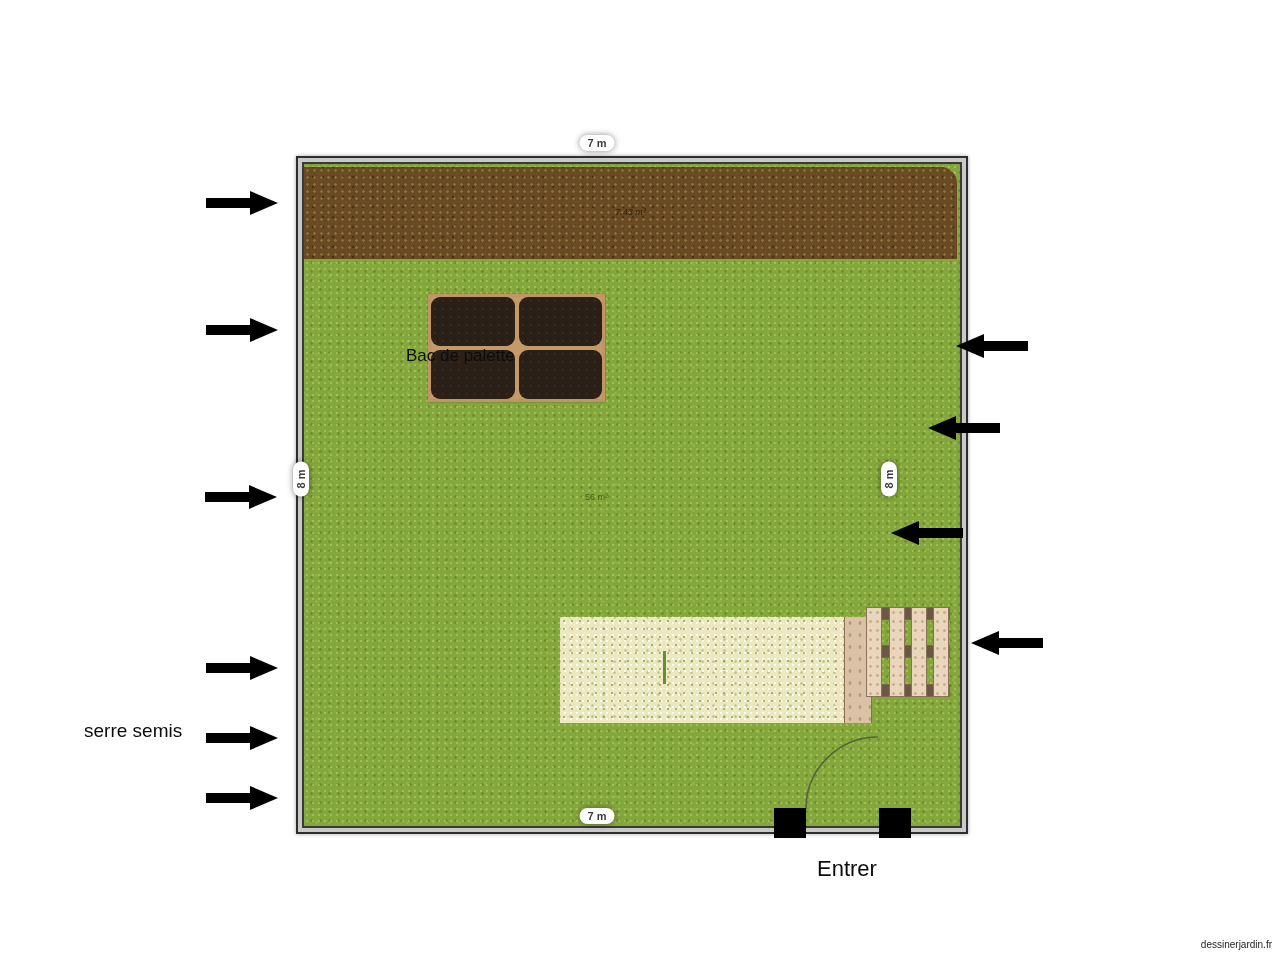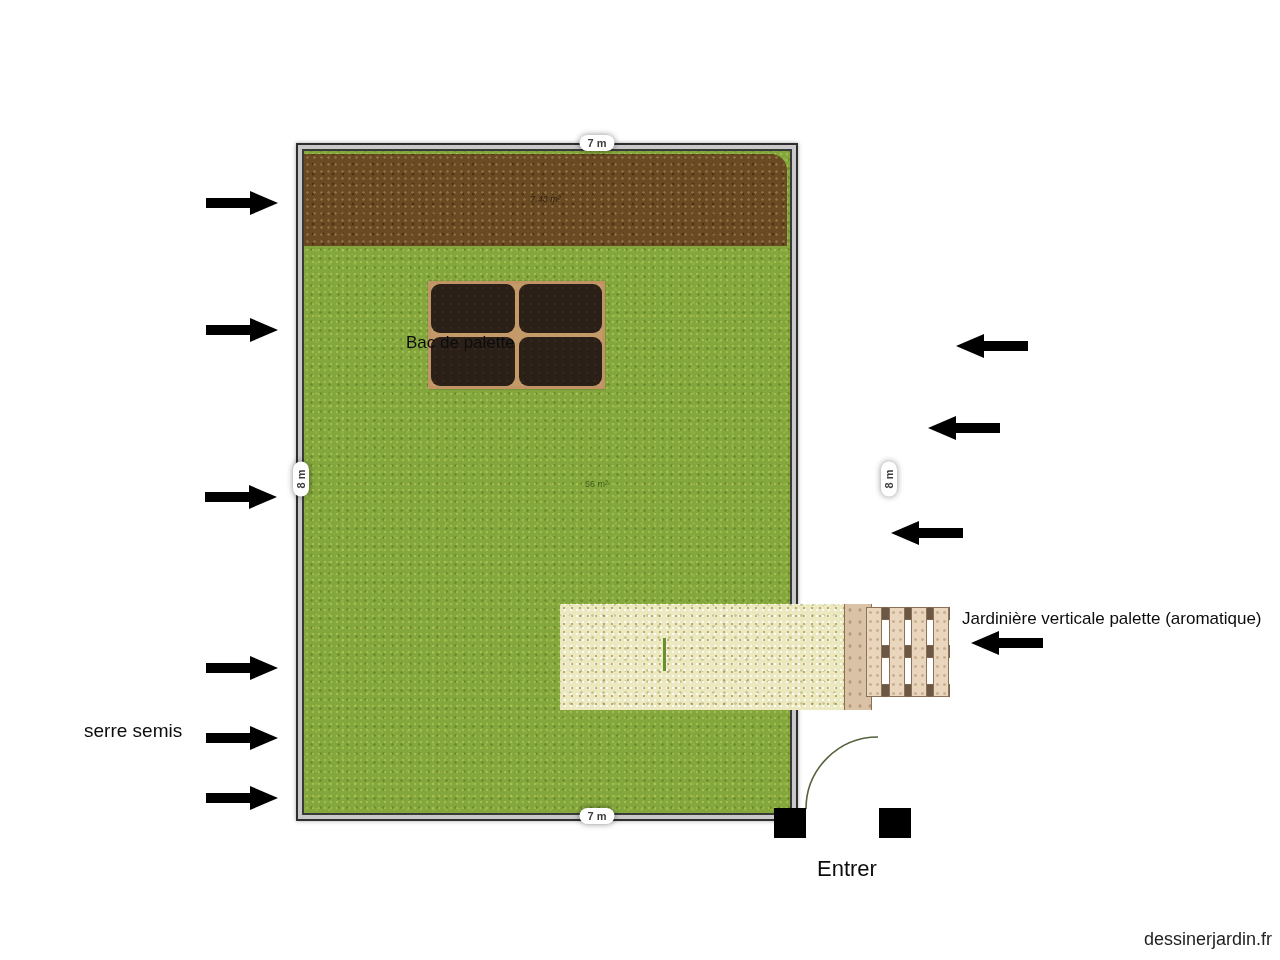--- a/index.html
+++ b/index.html
@@ -1,20 +1,20 @@
 <!DOCTYPE html>
 <html><head>
 <meta charset="utf-8">
 <style>
   html,body{margin:0;padding:0;background:#fff;}
   #stage{position:relative;width:1280px;height:960px;background:#ffffff;overflow:hidden;
          font-family:"Liberation Sans", sans-serif;}
 
   
-  .wall-outer{position:absolute;left:296px;top:143px;width:502px;height:678px;
+  .wall-outer{position:absolute;left:296px;top:156px;width:672px;height:678px;
               box-sizing:border-box;border:2px solid #2e2e2e;background:#c9c9c9;
               box-shadow:0 0 4px rgba(0,0,0,.35);}
   .lawn{position:absolute;inset:4px;border:2px solid #3a3a3a;box-sizing:border-box;
         background-color:#84a73d;
         background-image:
           radial-gradient(rgba(235,240,120,.30) 1px, transparent 1.6px),
           radial-gradient(rgba(45,75,10,.28) 1px, transparent 1.6px),
           radial-gradient(rgba(160,190,70,.45) 1px, transparent 2px);
         background-size:6px 6px, 9px 9px, 13px 13px;
         background-position:0 0, 3px 4px, 6px 2px;}
@@ -86,21 +86,21 @@
   .dim-pill{position:absolute;background:#fff;border-radius:10px;padding:2px 8px;
         font-size:11px;font-weight:bold;color:#3c3c3c;white-space:nowrap;
         box-shadow:0 0 6px rgba(0,0,0,.45);transform:translate(-50%,-50%);z-index:5;}
   .dim-pill.vert{transform:translate(-50%,-50%) rotate(-90deg);}
 
   
   .txt{position:absolute;color:#0c0c0c;white-space:nowrap;}
   .txt-serre{left:84px;top:720px;font-size:19px;}
   .txt-entrer{left:817px;top:840px;font-size:22px;margin-top:16px;}
   .txt-jard{left:962px;top:609px;font-size:17px;}
-  .watermark{position:absolute;right:8px;bottom:10px;font-size:18px;color:#222;}
+  .watermark{position:absolute;right:8px;bottom:10px;font-size:10px;color:#222;}
 </style>
 </head>
 <body>
 
 <div id="stage">
 
   <div class="wall-outer">
     <div class="lawn">
 
       <div class="dirt">
@@ -183,17 +183,16 @@
     <div class="head"></div>
     <div class="tail"></div>
   </div>
   <div class="arrow arrow-left" style="left:971px;top:631px;">
     <div class="head"></div>
     <div class="tail"></div>
   </div>
 
   <span class="txt txt-serre">serre semis</span>
   <span class="txt txt-entrer">Entrer</span>
-  <span class="txt txt-jard">Jardinière verticale palette (aromatique)</span>
 
   <span class="watermark">dessinerjardin.fr</span>
 
 </div>
 
 </body></html>

